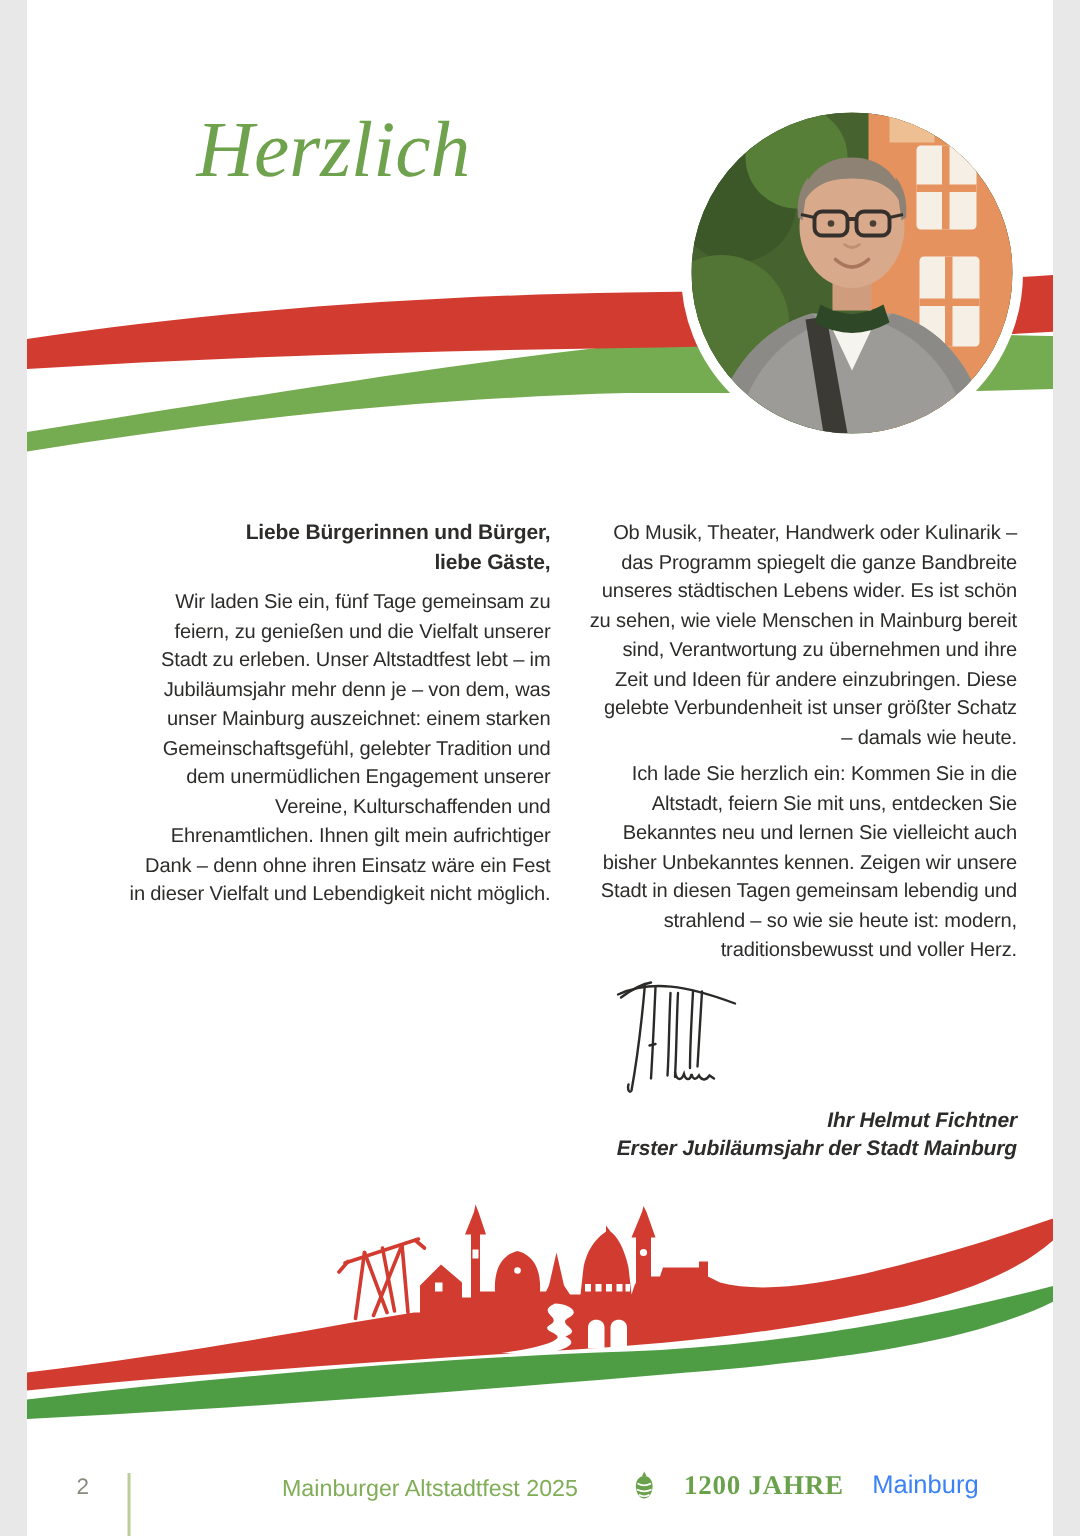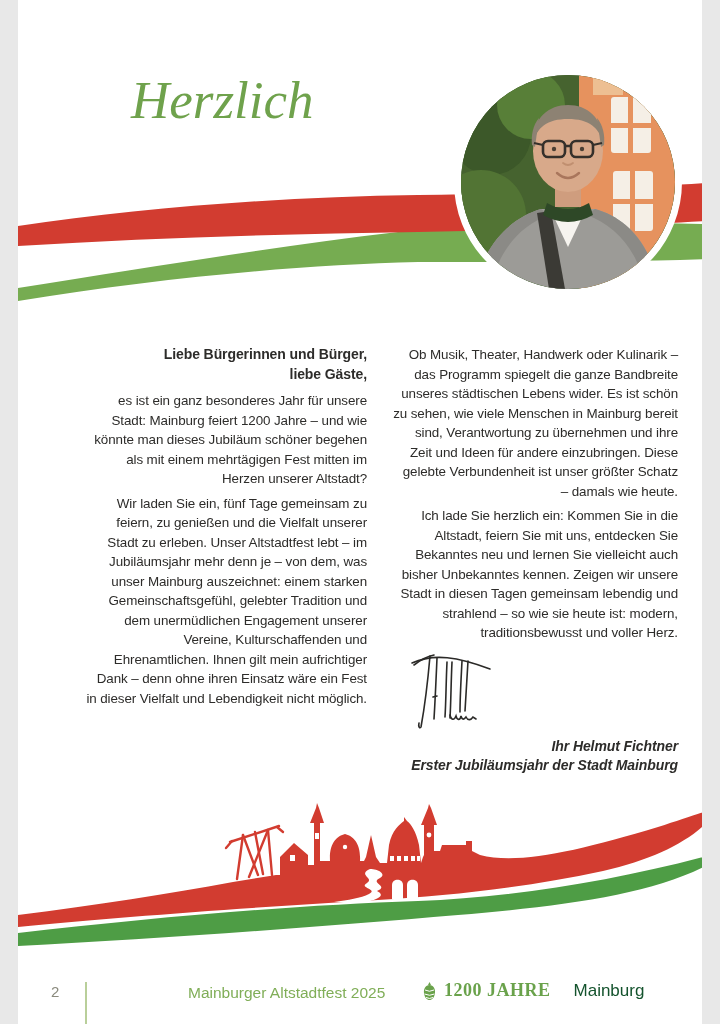--- a/index.html
+++ b/index.html
@@ -24,23 +24,23 @@
   .col p{margin:0 0 5px 0;}
   .col-left{left:68px;width:281px;}
   .col-right{left:374px;width:286px;}
   .salutation{font-weight:bold;font-size:14px;margin-bottom:7px !important;}
   .signature{margin:6px 0 2px 14px;display:block;}
   .signoff{font-weight:bold;font-style:italic;font-size:14px;line-height:19.5px;color:#2d2c2a;}
   
   .footer-pagenum{position:absolute;left:33px;top:983px;font-size:15px;color:#8a8a7d;z-index:2;}
   .footer-rule{position:absolute;left:67px;top:982px;width:2px;height:42px;background:#b9cf9a;z-index:2;}
   .footer-event{position:absolute;left:170px;top:984px;font-size:15.5px;color:#80ae58;z-index:2;}
-  .footer-logo{position:absolute;left:404px;top:980px;display:flex;align-items:center;gap:7px;z-index:2;}
+  .footer-logo{position:absolute;left:404px;top:980px;display:flex;align-items:flex-start;gap:19px;z-index:2;}
   .logo-bold{font-family:"Liberation Serif",serif;font-weight:bold;font-size:18px;color:#6aa24b;letter-spacing:.5px;}
-  .logo-city{font-size:17px;color:#14532d;margin-left:16px;}
+  .logo-city{font-size:17px;color:#3b82f6;margin-left:0;}
 </style>
 </head>
 <body>
 
 <div class="page">
 
   <div class="title-serif">Herzlich</div>
 
   <svg class="top-waves" viewBox="0 0 720 140" aria-hidden="true">
     <path fill="#76ac51" d="M0,118 C140,96 260,76 380,62 C500,50 620,52 720,55 L720,88 C630,92 520,92 400,92 C280,95 140,108 0,131 Z"></path>
@@ -89,21 +89,20 @@
       <path d="M102,88 Q107,92 112,88" fill="none" stroke="#c08f70" stroke-width="1.8" stroke-linecap="round"></path>
     </svg>
   </div>
   <div class="photo-credit">Foto: Milla Curtis</div>
 
   <div class="col col-left">
     <p class="salutation">
       <span>Liebe Bürgerinnen und Bürger,</span><br>
       <span>liebe Gäste,</span>
     </p>
-    <p>es ist ein ganz besonderes Jahr für unsere Stadt: Mainburg feiert 1200 Jahre – und wie könnte man dieses Jubiläum schöner begehen als mit einem mehrtägigen Fest mitten im Herzen unserer Altstadt?</p>
     <p>Wir laden Sie ein, fünf Tage gemeinsam zu feiern, zu genießen und die Vielfalt unserer Stadt zu erleben. Unser Altstadtfest lebt – im Jubiläumsjahr mehr denn je – von dem, was unser Mainburg auszeichnet: einem starken Gemeinschaftsgefühl, gelebter Tradition und dem unermüdlichen Engagement unserer Vereine, Kulturschaffenden und Ehrenamtlichen. Ihnen gilt mein aufrichtiger Dank – denn ohne ihren Einsatz wäre ein Fest in dieser Vielfalt und Lebendigkeit nicht möglich.</p>
   </div>
 
   <div class="col col-right">
     <p>Ob Musik, Theater, Handwerk oder Kulinarik – das Programm spiegelt die ganze Bandbreite unseres städtischen Lebens wider. Es ist schön zu sehen, wie viele Menschen in Mainburg bereit sind, Verantwortung zu übernehmen und ihre Zeit und Ideen für andere einzubringen. Diese gelebte Verbundenheit ist unser größter Schatz – damals wie heute.</p>
     <p>Ich lade Sie herzlich ein: Kommen Sie in die Altstadt, feiern Sie mit uns, entdecken Sie Bekanntes neu und lernen Sie vielleicht auch bisher Unbekanntes kennen. Zeigen wir unsere Stadt in diesen Tagen gemeinsam lebendig und strahlend – so wie sie heute ist: modern, traditionsbewusst und voller Herz.</p>
     <svg class="signature" width="110" height="86" viewBox="0 0 110 86" aria-hidden="true">
       <g fill="none" stroke="#2b2a28" stroke-width="1.6" stroke-linecap="round">
         <path d="M6,14 C28,4 52,8 84,20"></path>
         <path d="M8,16 C16,10 22,7 28,6"></path>

